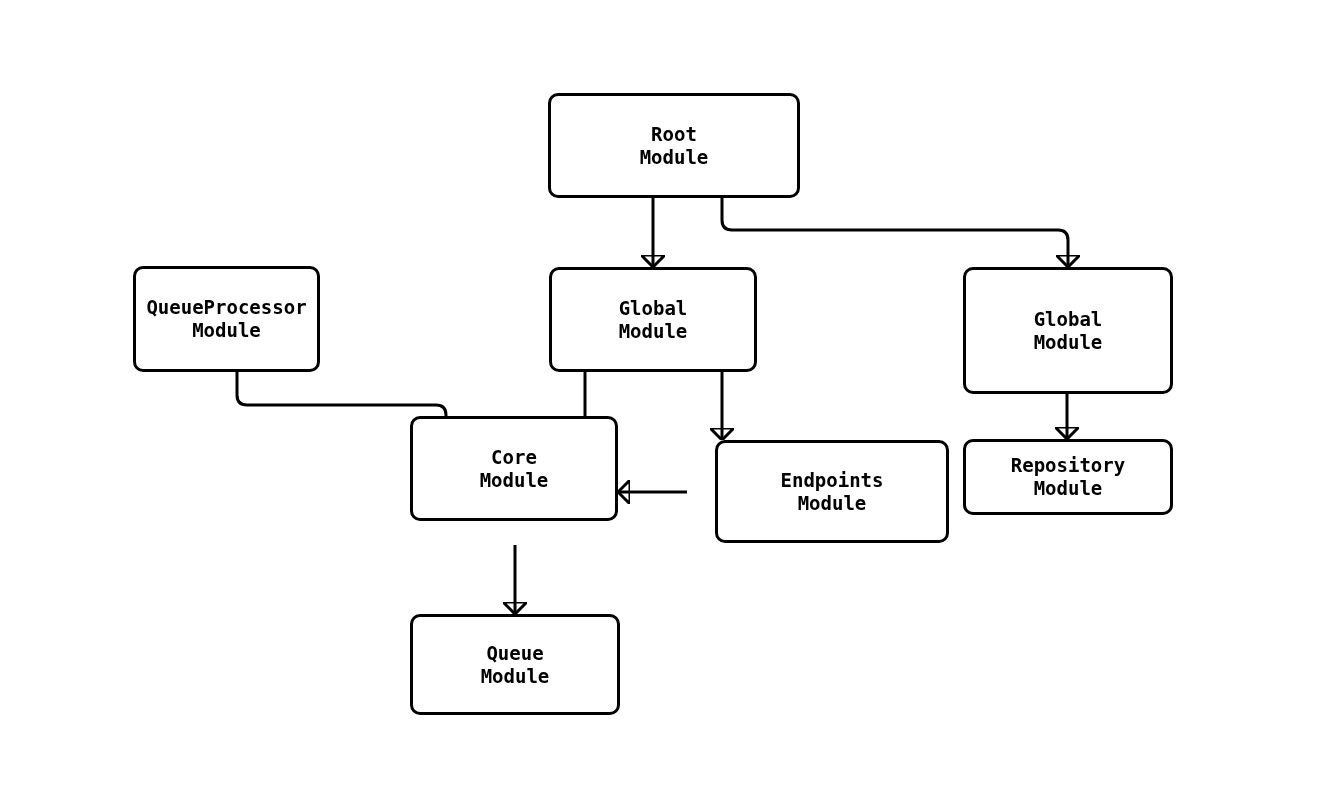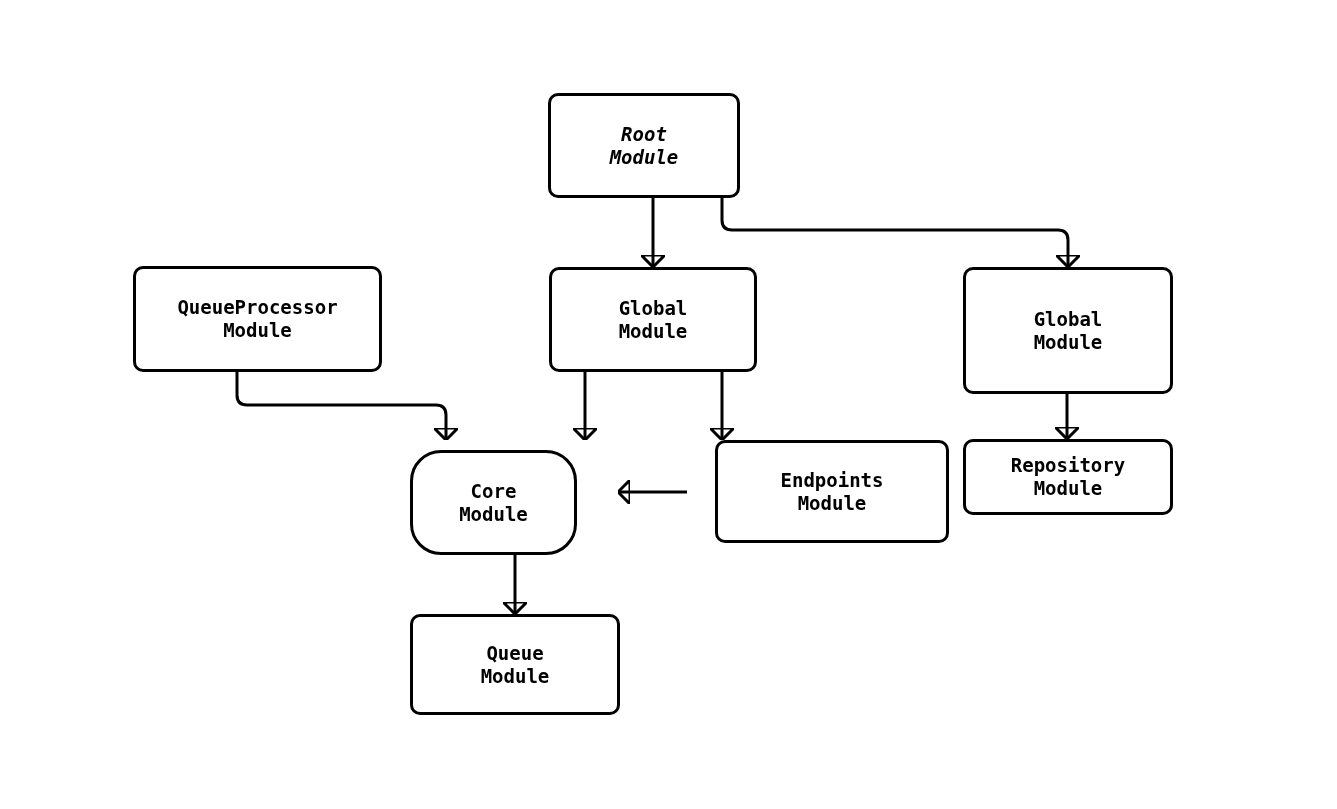--- a/index.html
+++ b/index.html
@@ -39,25 +39,25 @@
     text-align: center;
   }
   .node-label {
     font-weight: bold;
     font-size: 19px;
     line-height: 23px;
     color: #000000;
     white-space: pre-line;
   }
   
-  .n-root           { left: 548px; top:  93px; width: 192px; height: 105px; font-style: italic; }
+  .n-root           { left: 548px; top:  93px; width: 252px; height: 105px; }
   .n-server         { left: 549px; top: 267px; width: 208px; height: 105px; }
   .n-global         { left: 963px; top: 267px; width: 210px; height: 127px; }
-  .n-queueprocessor { left: 133px; top: 266px; width: 249px; height: 106px; text-align: center; }
-  .n-core           { left: 410px; top: 450px; width: 167px; height: 105px; border-radius: 31px; }
+  .n-queueprocessor { left: 133px; top: 266px; width: 187px; height: 106px; text-align: center; }
+  .n-core           { left: 410px; top: 416px; width: 208px; height: 105px; }
   .n-endpoints      { left: 687px; top: 440px; width: 234px; height: 103px; margin-left: 28px; }
   .n-repository     { left: 963px; top: 439px; width: 210px; height: 76px; }
   .n-queue          { left: 410px; top: 614px; width: 210px; height: 101px; }
 </style>
 </head>
 <body>
 
 <div class="canvas">
 
   <svg class="edges" viewBox="0 0 1337 809" xmlns="http://www.w3.org/2000/svg">

